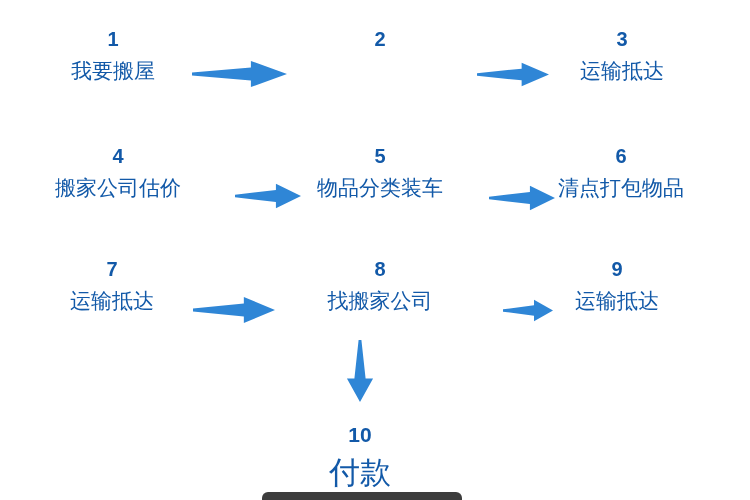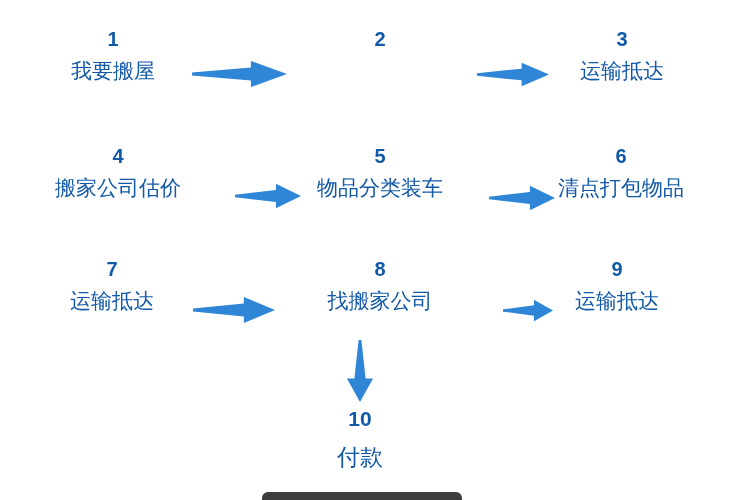--- a/index.html
+++ b/index.html
@@ -36,21 +36,21 @@
   .step .label {
     font-size: 21px;
     font-weight: normal;
     line-height: 26px;
   }
   .step.final .num {
     font-size: 21px;
     margin-bottom: 10px;
   }
   .step.final .label {
-    font-size: 23px;
+    font-size: 31px;
     line-height: 30px;
   }
   .arrow {
     position: absolute;
   }
   .arrow svg {
     display: block;
     width: 100%;
     height: 100%;
   }
@@ -142,20 +142,20 @@
         <polygon points="0,13.5 62,8 62,1 100,15 62,29 62,22 0,16.5"></polygon>
       </svg>
   </div>
 
   <div class="arrow" style="left:346px; top:340px; width:28px; height:62px;">
     <svg viewBox="0 0 30 66" preserveAspectRatio="none">
         <polygon points="13.5,0 16.5,0 21,41 29,41 15,66 1,41 9,41"></polygon>
       </svg>
   </div>
 
-  <div class="step final" style="left:360px; top:406px;">
+  <div class="step final" style="left:360px; top:422px;">
     <div class="num">10</div>
     <div class="label">付款</div>
   </div>
 
   <div class="bottom-bar"></div>
 
 </div>
 
 </body></html>

